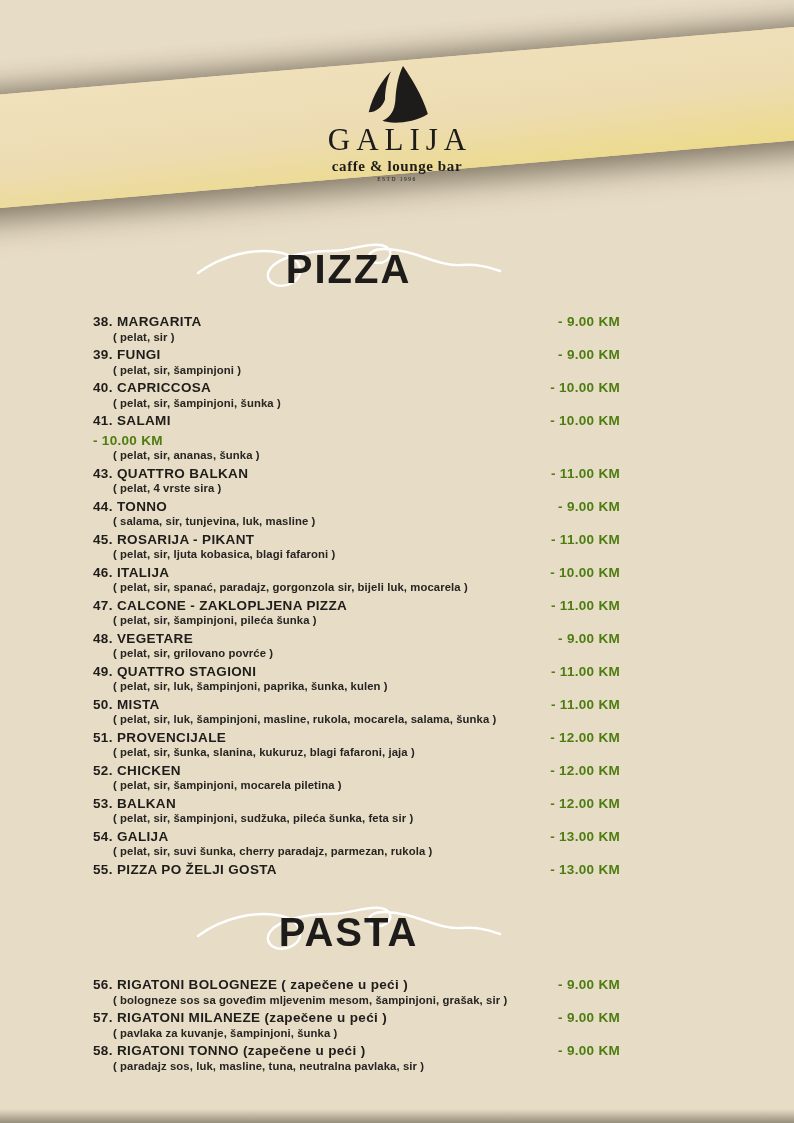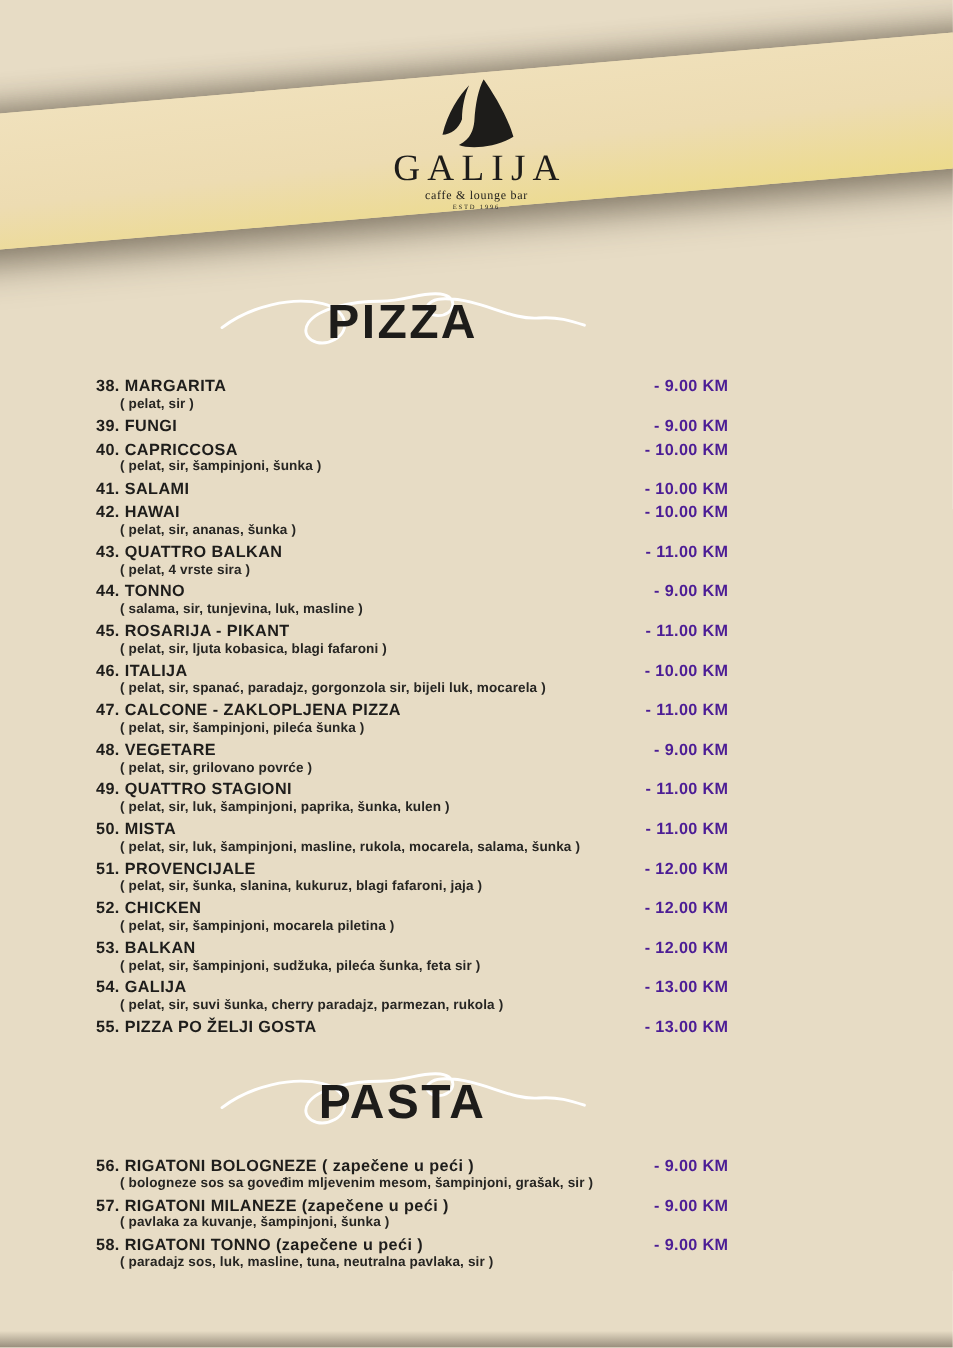--- a/index.html
+++ b/index.html
@@ -29,49 +29,49 @@
   }
   .logo{
     position:absolute;top:66px;left:0;width:794px;text-align:center;color:#1d1c1a;
   }
   .logo svg{display:block;margin:0 auto;height:60px;width:80px;}
   .brand-name{
     font-family:"Liberation Serif",serif;font-size:31px;letter-spacing:6px;
     padding-left:6px;line-height:1;margin-top:-2px;font-weight:400;
   }
   .brand-tagline{
-    font-family:"Liberation Serif",serif;font-weight:400;font-size:10px;
+    font-family:"Liberation Serif",serif;font-weight:700;font-size:15px;
     letter-spacing:0.6px;margin-top:3px;
   }
   .brand-estd{
     font-family:"Liberation Serif",serif;font-size:5.5px;letter-spacing:1.5px;margin-top:1px;
   }
   
-  .menu{position:absolute;top:0;left:0;width:671px;}
+  .menu{position:absolute;top:0;left:13px;width:671px;}
   .section-head{position:relative;height:66px;width:100%;}
   .section-head .flourish{
     position:absolute;left:50%;top:50%;transform:translate(-50%,-50%);
     width:310px;height:64px;z-index:0;
   }
   .section-title{
     position:relative;z-index:1;text-align:center;
     font-size:40px;font-weight:800;letter-spacing:2px;color:#1d1c1a;
     line-height:66px;
   }
   .first-head{margin-top:236px;}
   .second-head{margin-top:22px;}
   .items{padding:12px 64px 0 80px;}
   .item{margin-bottom:4px;}
   .item-row{display:flex;align-items:baseline;gap:24px;}
   .item-title{
     flex:1;font-size:13.5px;font-weight:700;letter-spacing:0.35px;
     color:#1e1d1b;line-height:15.5px;white-space:nowrap;
   }
   .item-price{
-    font-size:13.5px;font-weight:700;letter-spacing:0.3px;color:#4c1d95;
+    font-size:13.5px;font-weight:700;letter-spacing:0.3px;color:#4d7c0f;
     white-space:nowrap;line-height:15.5px;
   }
   .item-desc{
     font-size:11.3px;font-weight:700;color:#262522;letter-spacing:0.1px;
     line-height:12.5px;padding-left:20px;margin-top:1px;
   }
 </style>
 </head>
 <body>
 
@@ -104,40 +104,40 @@
       <div class="item-price">- 9.00 KM</div>
     </div>
     <div class="item-desc">( pelat, sir )</div>
   </div>
 
   <div class="item">
     <div class="item-row">
       <div class="item-title"><span>39.</span> <span>FUNGI</span></div>
       <div class="item-price">- 9.00 KM</div>
     </div>
+    <div class="item-desc">( pelat, sir, šampinjoni )</div>
   </div>
 
   <div class="item">
     <div class="item-row">
       <div class="item-title"><span>40.</span> <span>CAPRICCOSA</span></div>
       <div class="item-price">- 10.00 KM</div>
     </div>
     <div class="item-desc">( pelat, sir, šampinjoni, šunka )</div>
   </div>
 
   <div class="item">
     <div class="item-row">
       <div class="item-title"><span>41.</span> <span>SALAMI</span></div>
       <div class="item-price">- 10.00 KM</div>
     </div>
   </div>
 
   <div class="item">
     <div class="item-row">
-      <div class="item-title"><span>42.</span> <span>HAWAI</span></div>
       <div class="item-price">- 10.00 KM</div>
     </div>
     <div class="item-desc">( pelat, sir, ananas, šunka )</div>
   </div>
 
   <div class="item">
     <div class="item-row">
       <div class="item-title"><span>43.</span> <span>QUATTRO BALKAN</span></div>
       <div class="item-price">- 11.00 KM</div>
     </div>

